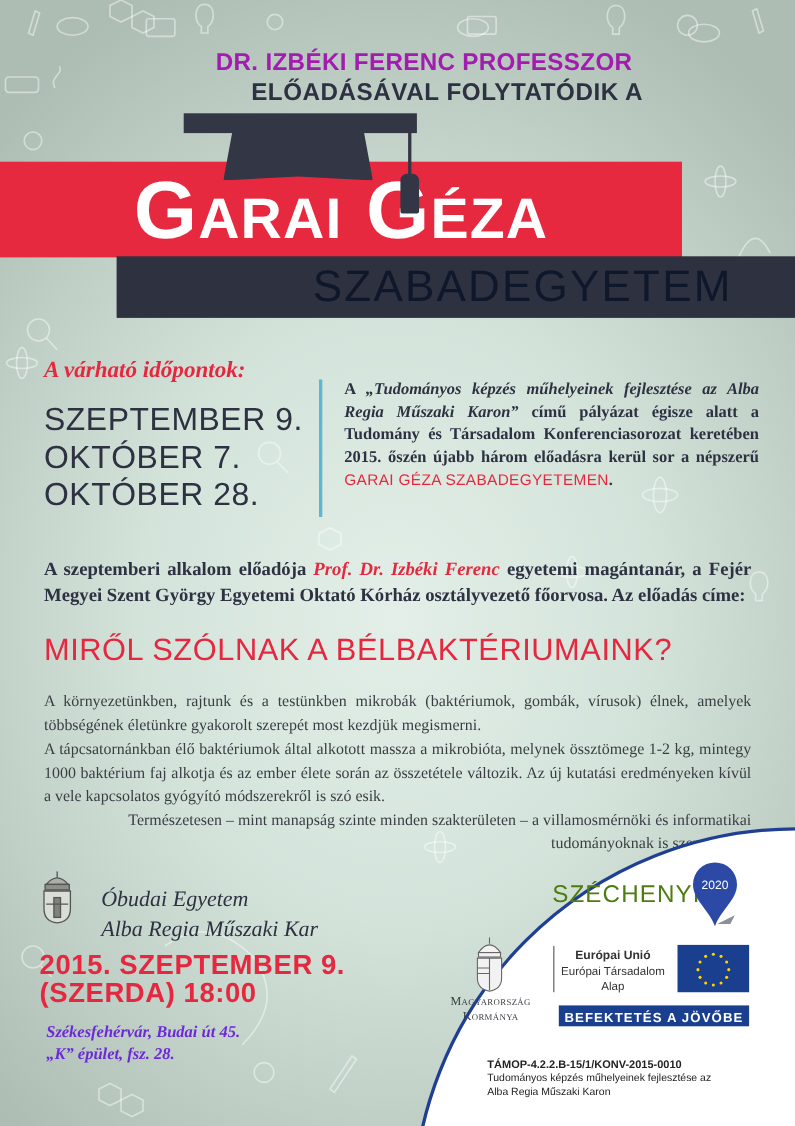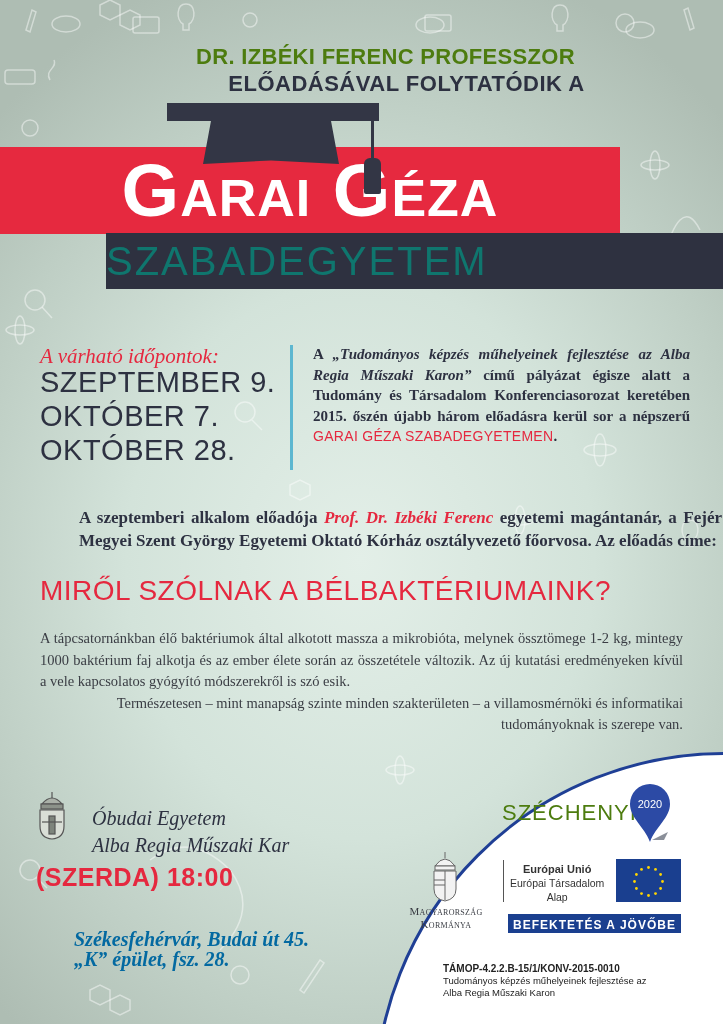--- a/index.html
+++ b/index.html
@@ -5,60 +5,60 @@
   html, body { margin: 0; padding: 0; }
   body {
     width: 723px; height: 1024px; overflow: hidden; position: relative;
     font-family: "Liberation Sans", sans-serif;
     background: radial-gradient(ellipse 520px 620px at 360px 560px, #e3efe8 0%, #d3e3da 45%, #bfcfc5 75%, #aebdb3 100%);
   }
   .abs { position: absolute; }
   .deco { position: absolute; left: 0; top: 0; width: 723px; height: 1024px; pointer-events: none; }
 
   .head1 { left: 0; width: 723px; top: 44px; text-align: center; padding-left: 48px; box-sizing: border-box;
-    font-weight: bold; font-size: 22px; letter-spacing: 0.3px; color: #4d7c0f; }
+    font-weight: bold; font-size: 22px; letter-spacing: 0.3px; color: #a21caf; }
   .head2 { left: 0; width: 723px; top: 71px; text-align: center; padding-left: 90px; box-sizing: border-box;
     font-weight: bold; font-size: 22px; letter-spacing: 0.5px; color: #2d3141; }
 
   .cap-board { left: 167px; top: 103px; width: 212px; height: 18px; background: #333645; }
   .cap-body { left: 203px; top: 120px; width: 136px; height: 44px; background: #333645;
     clip-path: polygon(6% 0, 94% 0, 100% 100%, 50% 92%, 0 100%); }
   .tassel-cord { left: 371px; top: 118px; width: 3px; height: 42px; background: #333645; }
   .tassel { left: 364px; top: 158px; width: 17px; height: 36px; background: #333645; border-radius: 6px 6px 2px 2px; }
 
   .red-band { left: 0; top: 147px; width: 620px; height: 87px; background: #e6293f; }
   .title-main { left: 0; width: 620px; top: 148px; text-align: center; color: #ffffff;
     font-weight: bold; font-size: 74px; letter-spacing: 1px; line-height: 86px; font-variant: small-caps; }
   .dark-band { left: 106px; top: 233px; width: 617px; height: 56px; background: #2e3140; }
-  .title-sub { left: 106px; width: 560px; top: 233px; text-align: left; color: #0f766e;
+  .title-sub { left: 106px; width: 560px; top: 233px; text-align: right; color: #0f172a;
     font-size: 40px; letter-spacing: 2px; line-height: 56px; }
 
-  .dates-label { left: 40px; top: 344px; font-family: "Liberation Serif", serif; font-style: italic; font-weight: normal;
+  .dates-label { left: 40px; top: 324px; font-family: "Liberation Serif", serif; font-style: italic; font-weight: bold;
     font-size: 21px; color: #e5283f; }
   .date-line { left: 40px; font-size: 29px; color: #2d3141; letter-spacing: 0.5px; font-weight: normal; }
   .divider { left: 290px; top: 345px; width: 3px; height: 125px; background: #5db7d0; }
   .intro { left: 313px; top: 344px; width: 377px; font-family: "Liberation Serif", serif; font-weight: bold;
     font-size: 15px; line-height: 20.5px; color: #2d3141; text-align: justify; }
   .intro i { font-style: italic; }
   .intro .red-caps { font-family: "Liberation Sans", sans-serif; font-weight: normal; color: #e5283f; font-size: 14px; letter-spacing: 0.3px; }
 
   .speaker { left: 40px; top: 506px; width: 643px; font-family: "Liberation Serif", serif; font-weight: bold;
-    font-size: 17px; line-height: 23px; color: #2d3141; text-align: justify; margin-left: 39px; }
+    font-size: 17px; line-height: 23px; color: #2d3141; text-align: justify; }
   .speaker .name { color: #e5283f; font-style: italic; }
   .lecture-title { left: 40px; top: 575px; font-size: 28px; color: #e5283f; letter-spacing: 0.5px; }
 
   .abstract { left: 40px; top: 628px; width: 643px; font-family: "Liberation Serif", serif;
     font-size: 14.5px; line-height: 21.5px; color: #3a3d44; text-align: justify; }
   .abstract p { margin: 0; }
 
   .crest { left: 36px; top: 792px; width: 32px; height: 48px; }
   .uni { left: 92px; top: 805px; font-family: "Liberation Serif", serif; font-style: italic; font-size: 20px; line-height: 27px; color: #2d3141; }
   .event-date { left: 36px; top: 864px; font-weight: bold; font-size: 25px; line-height: 26px; color: #e5283f; letter-spacing: 0.5px; }
   .address { left: 42px; top: 929px; font-family: "Liberation Serif", serif; font-style: italic; font-weight: bold;
-    font-size: 20px; line-height: 20px; color: #0369a1; margin-left: 32px; }
+    font-size: 15px; line-height: 20px; color: #6d28d9; }
 
   .white-circle { left: 374px; top: 752px; width: 700px; height: 700px; border-radius: 50%;
     background: #ffffff; border: 3px solid #1f3f95; box-sizing: border-box; }
   .szechenyi { left: 502px; top: 800px; font-weight: normal; font-size: 22px; letter-spacing: 1px; color: #4d7c0f; }
   .pin { left: 628px; top: 782px; width: 44px; height: 62px; }
   .gov-crest { left: 432px; top: 852px; width: 26px; height: 50px; }
   .gov-text { left: 400px; top: 905px; width: 92px; text-align: center; font-family: "Liberation Serif", serif;
     font-size: 11px; line-height: 13px; color: #3a3d44; font-variant: small-caps; letter-spacing: 0.3px; }
   .eu-divider { left: 503px; top: 860px; width: 1px; height: 42px; background: #555; }
   .eu-text { left: 510px; top: 862px; font-size: 10.5px; line-height: 14px; color: #333; text-align: center; }
@@ -136,39 +136,41 @@
 <div class="abs date-line" style="top:434px">OKTÓBER 28.</div>
 
 <div class="abs divider"></div>
 <div class="abs intro"><span>A </span><i>„Tudományos képzés műhelyeinek fejlesztése az Alba Regia Műszaki Karon”</i><span> című pályázat égisze alatt a Tudomány és Társadalom Konferenciasorozat keretében 2015. őszén újabb három előadásra kerül sor a népszerű </span><span class="red-caps">GARAI GÉZA SZABADEGYETEMEN</span><span>.</span></div>
 
 <div class="abs speaker"><span>A szeptemberi alkalom előadója </span><span class="name">Prof. Dr. Izbéki Ferenc</span><span> egyetemi magántanár, a Fejér Megyei Szent György Egyetemi Oktató Kórház osztályvezető főorvosa. Az előadás címe:</span></div>
 
 <div class="abs lecture-title">MIRŐL SZÓLNAK A BÉLBAKTÉRIUMAINK?</div>
 
 <div class="abs abstract">
+  <p>A környezetünkben, rajtunk és a testünkben mikrobák (baktériumok, gombák, vírusok) élnek, amelyek többségének életünkre gyakorolt szerepét most kezdjük megismerni.</p>
   <p>A tápcsatornánkban élő baktériumok által alkotott massza a mikrobióta, melynek össztömege 1-2 kg, mintegy 1000 baktérium faj alkotja és az ember élete során az összetétele változik. Az új kutatási eredményeken kívül a vele kapcsolatos gyógyító módszerekről is szó esik.</p>
   <p style="text-align:right">Természetesen – mint manapság szinte minden szakterületen – a villamosmérnöki és informatikai tudományoknak is szerepe van.</p>
 </div>
 
 <svg class="abs crest" viewBox="0 0 32 48">
   <g fill="none" stroke="#555" stroke-width="1.2">
     <path d="M6 12 q10 -12 20 0 z" fill="#aab0a8"></path>
     <line x1="16" y1="0" x2="16" y2="6"></line>
     <rect x="5" y="12" width="22" height="5" fill="#8c928a"></rect>
     <path d="M4 18 h24 v16 q0 12 -12 13 q-12 -1 -12 -13 z" fill="#d9ded6"></path>
     <rect x="13" y="24" width="6" height="18" fill="#7e847c"></rect>
     <line x1="6" y1="30" x2="26" y2="30"></line>
   </g>
 </svg>
 <div class="abs uni">
   <div>Óbudai Egyetem</div>
   <div>Alba Regia Műszaki Kar</div>
 </div>
 <div class="abs event-date">
+  <div>2015. SZEPTEMBER 9.</div>
   <div>(SZERDA) 18:00</div>
 </div>
 <div class="abs address">
   <div>Székesfehérvár, Budai út 45.</div>
   <div>„K” épület, fsz. 28.</div>
 </div>
 
 <div class="abs white-circle"></div>
 
 <div class="abs szechenyi">SZÉCHENYI</div>

